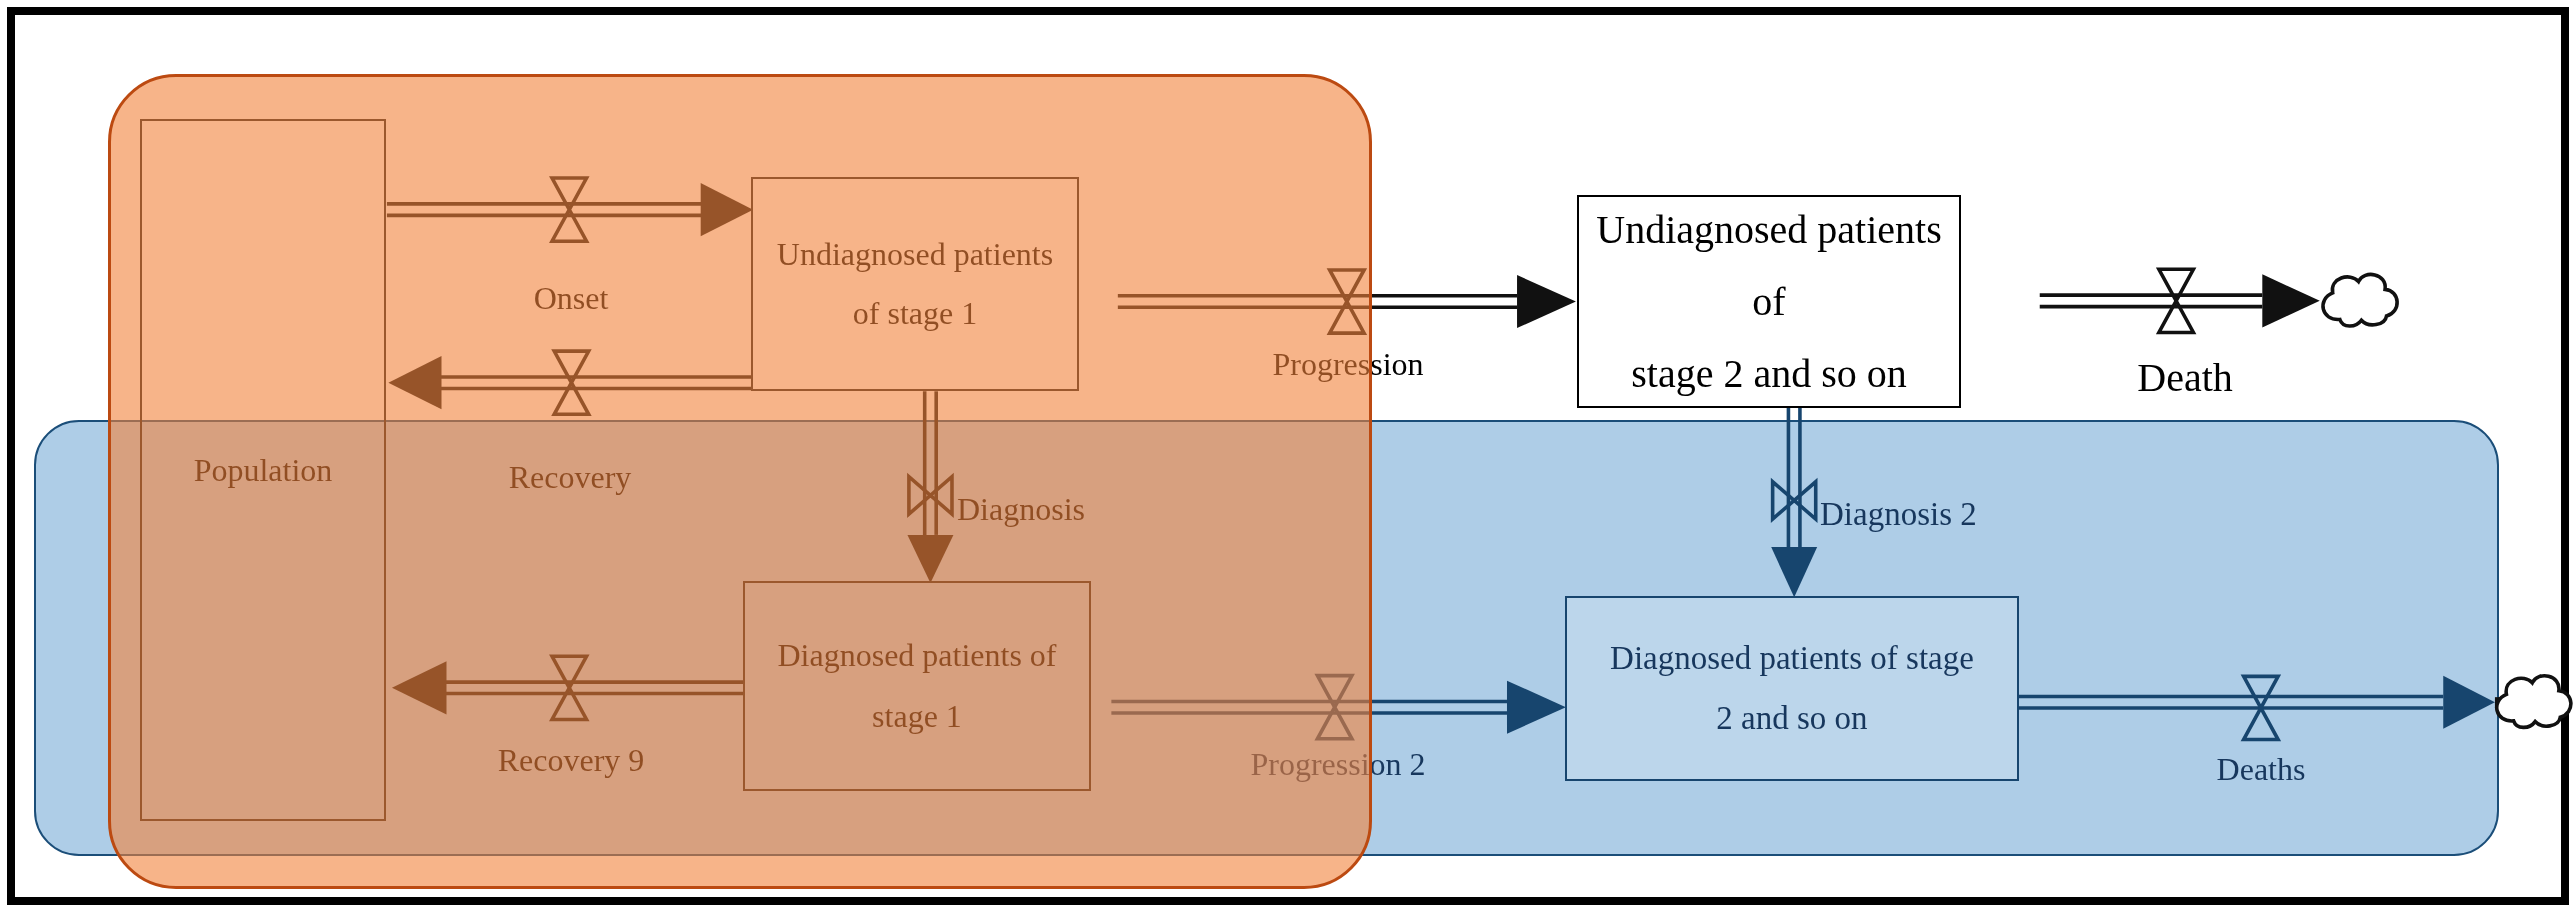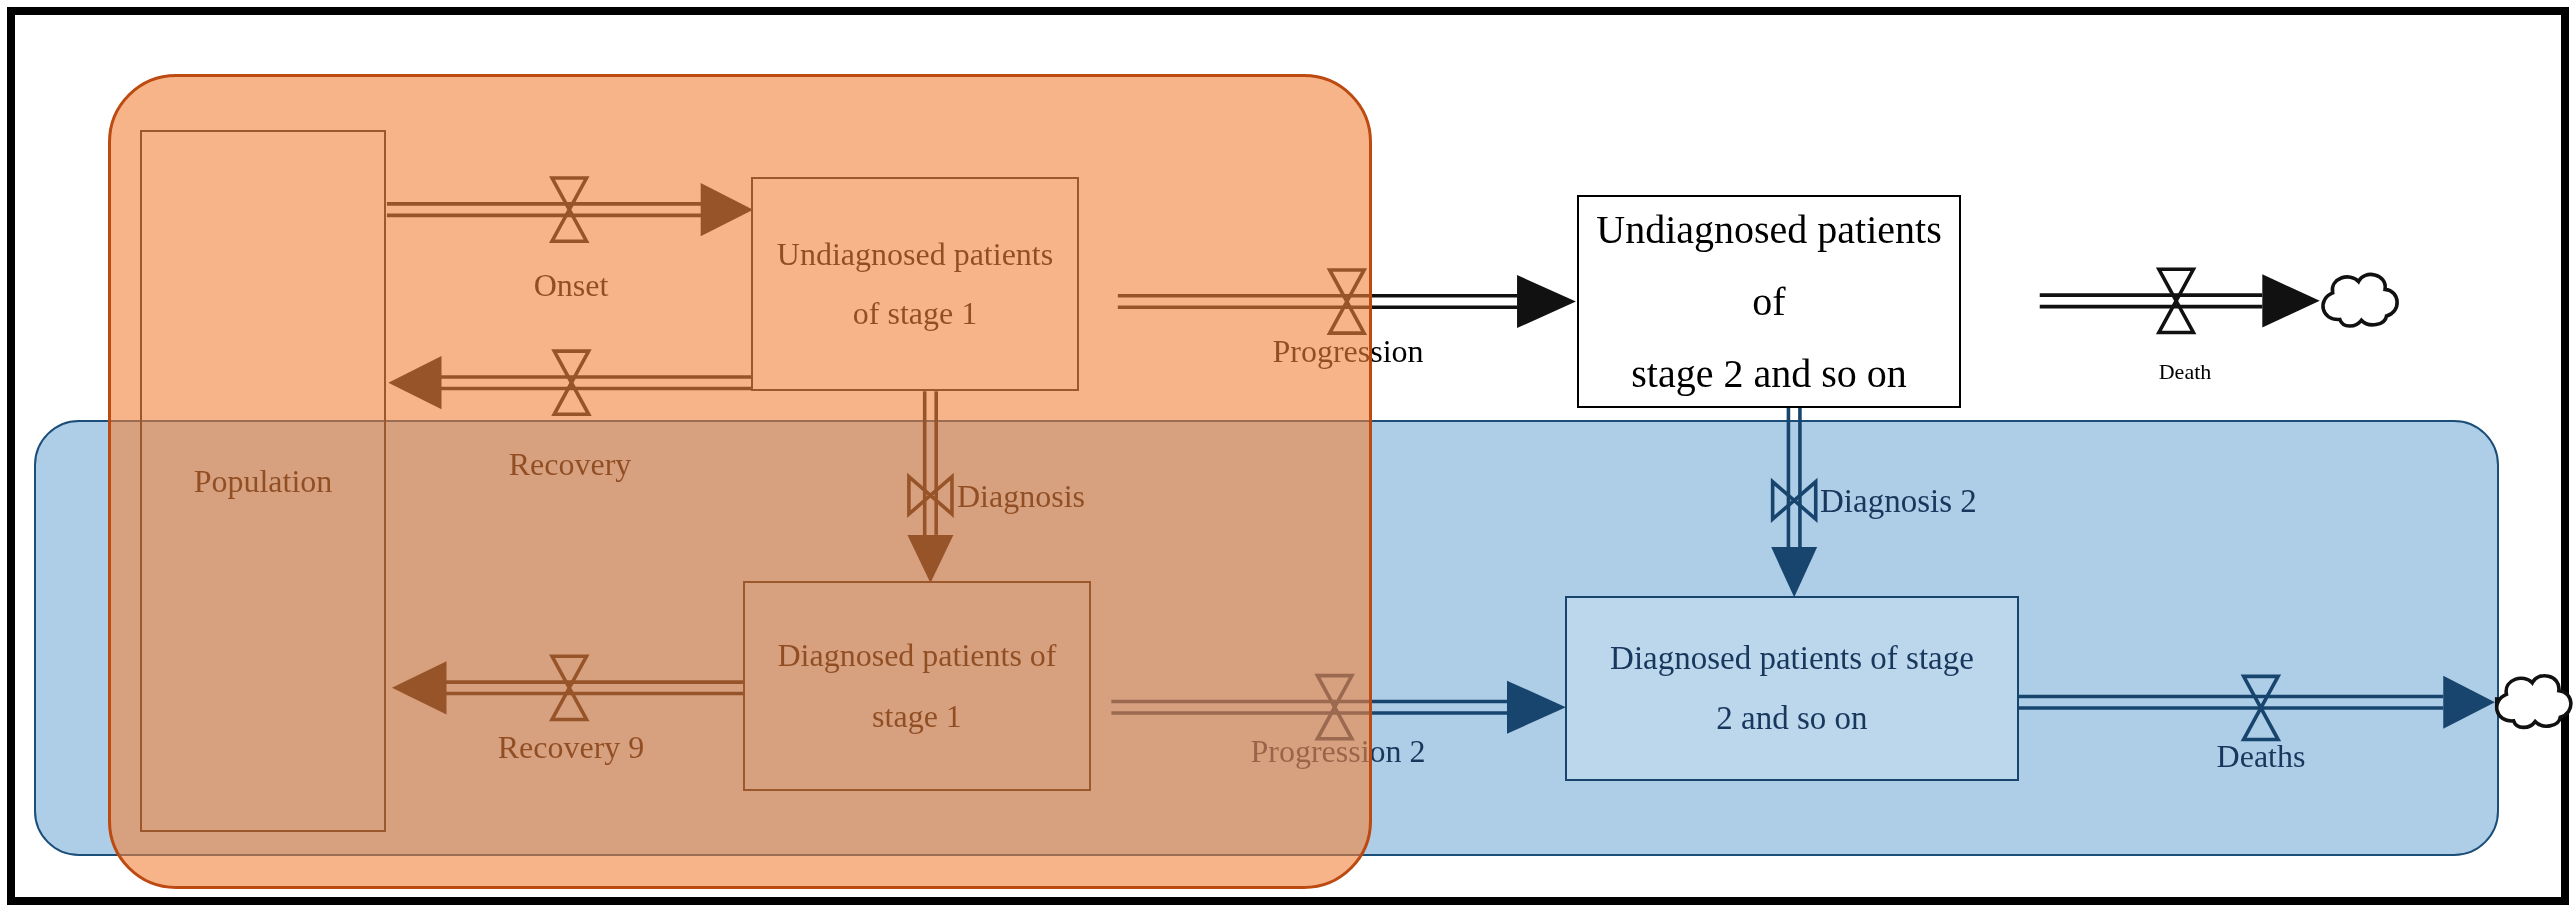--- a/index.html
+++ b/index.html
@@ -11,32 +11,32 @@
   
   .region-blue{position:absolute;left:34px;top:420px;width:2465px;height:436px;
          background:#AECDE7;border:2.9px solid #1B4E79;border-radius:45px;
          box-sizing:border-box;z-index:1;}
   
   svg.flows{position:absolute;left:0;top:0;z-index:3;}
   
   .stock{position:absolute;box-sizing:border-box;z-index:4;display:flex;
          align-items:center;justify-content:center;text-align:center;
          white-space:pre-line;color:#000;}
-  .stock-pop{left:140px;top:130px;width:246px;height:702px;border:2.2px solid #1a1a1a;
+  .stock-pop{left:140px;top:119px;width:246px;height:702px;border:2.2px solid #1a1a1a;
          font-size:32px;}
   .stock-u1{left:751px;top:177px;width:328px;height:214px;border:2.2px solid #1a1a1a;
          font-size:32px;line-height:1.85;}
   .stock-u2{left:1577px;top:195px;width:384px;height:213px;border:2.9px solid #000;
          background:#ffffff;font-size:40px;line-height:1.8;}
   .stock-d1{left:743px;top:581px;width:348px;height:210px;border:2.2px solid #1a1a1a;
          font-size:32px;line-height:1.9;}
   .stock-d2{left:1565px;top:596px;width:454px;height:185px;border:2.9px solid #17456E;
          background:rgba(255,255,255,0.18);color:#17375D;font-size:33px;line-height:1.8;}
   
-  .flabel{position:absolute;z-index:4;font-size:32px;color:#000;white-space:nowrap;}
+  .flabel{position:absolute;z-index:4;font-size:32px;color:#000;white-space:nowrap;margin-top:13px;}
   .flabel.center{transform:translate(-50%,-50%);}
   .flabel.vmid{transform:translateY(-50%);}
   .flabel.navy{color:#17375D;}
   
   .region-orange{position:absolute;left:108px;top:74px;width:1264px;height:815px;
          background:rgba(242,130,58,0.6);border:3.6px solid #BC4A11;border-radius:68px;
          box-sizing:border-box;z-index:6;pointer-events:none;}
 </style>
 </head>
 <body>
@@ -127,21 +127,21 @@
   <div class="stock stock-u2">Undiagnosed patients of
 stage 2 and so on</div>
   <div class="stock stock-d1">Diagnosed patients of
 stage 1</div>
   <div class="stock stock-d2">Diagnosed patients of stage
 2 and so on</div>
 
   <div class="flabel center" style="left:571px;top:285px;">Onset</div>
   <div class="flabel center" style="left:570px;top:464px;">Recovery</div>
   <div class="flabel center" style="left:1348px;top:351px;">Progression</div>
-  <div class="flabel center" style="left:2185px;top:372px;font-size:22px;">Death</div>
+  <div class="flabel center" style="left:2185px;top:364px;font-size:40px;">Death</div>
   <div class="flabel vmid" style="left:957px;top:496px;">Diagnosis</div>
   <div class="flabel vmid navy" style="left:1820px;top:501px;font-size:33px;">Diagnosis 2</div>
   <div class="flabel center" style="left:571px;top:747px;">Recovery 9</div>
   <div class="flabel center navy" style="left:1338px;top:751px;">Progression 2</div>
   <div class="flabel center navy" style="left:2261px;top:756px;">Deaths</div>
 
   <div class="region-orange"></div>
 
 </div>
 

